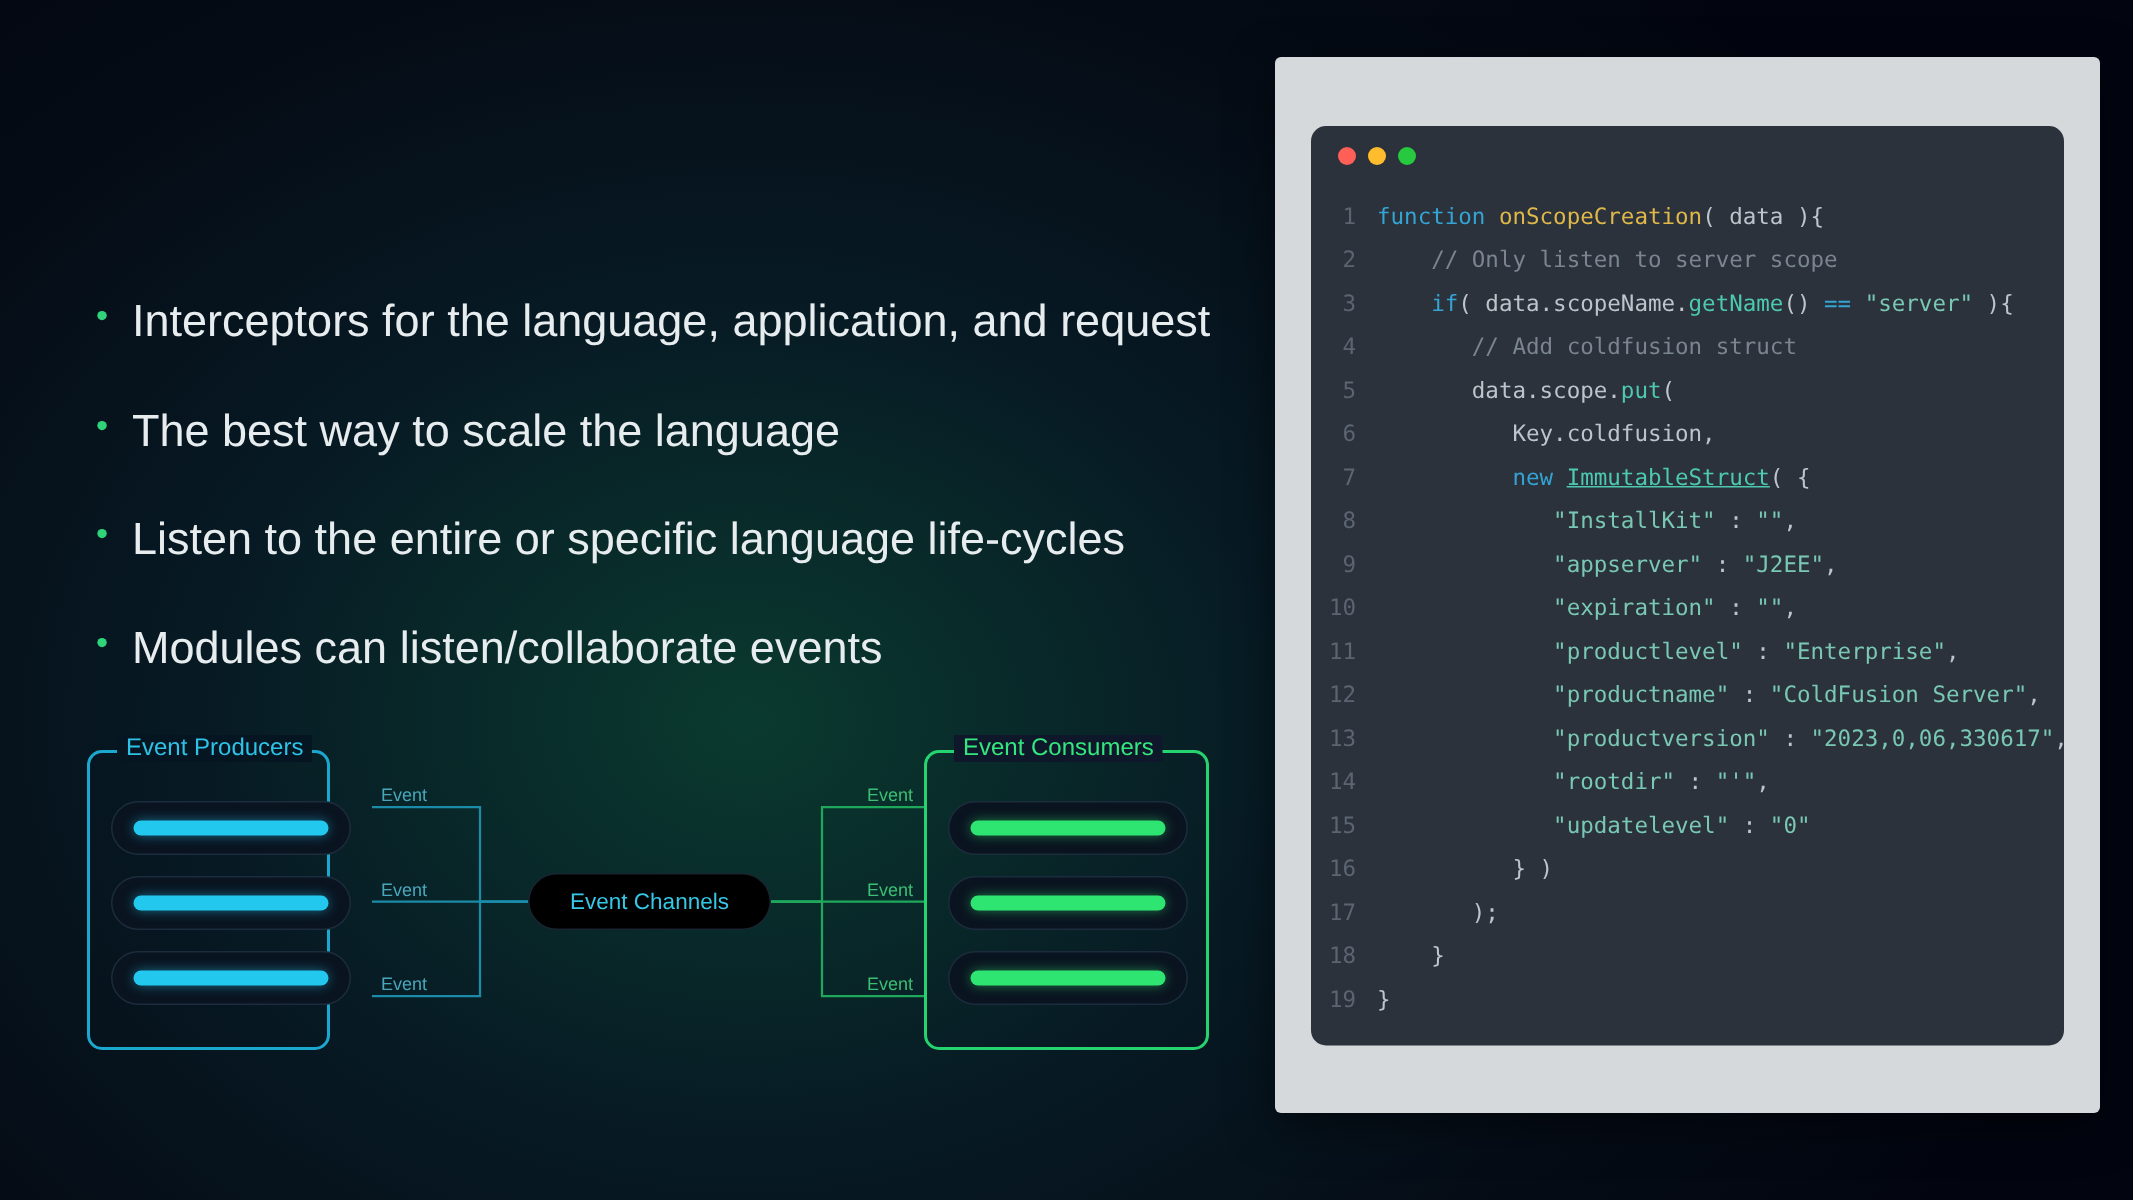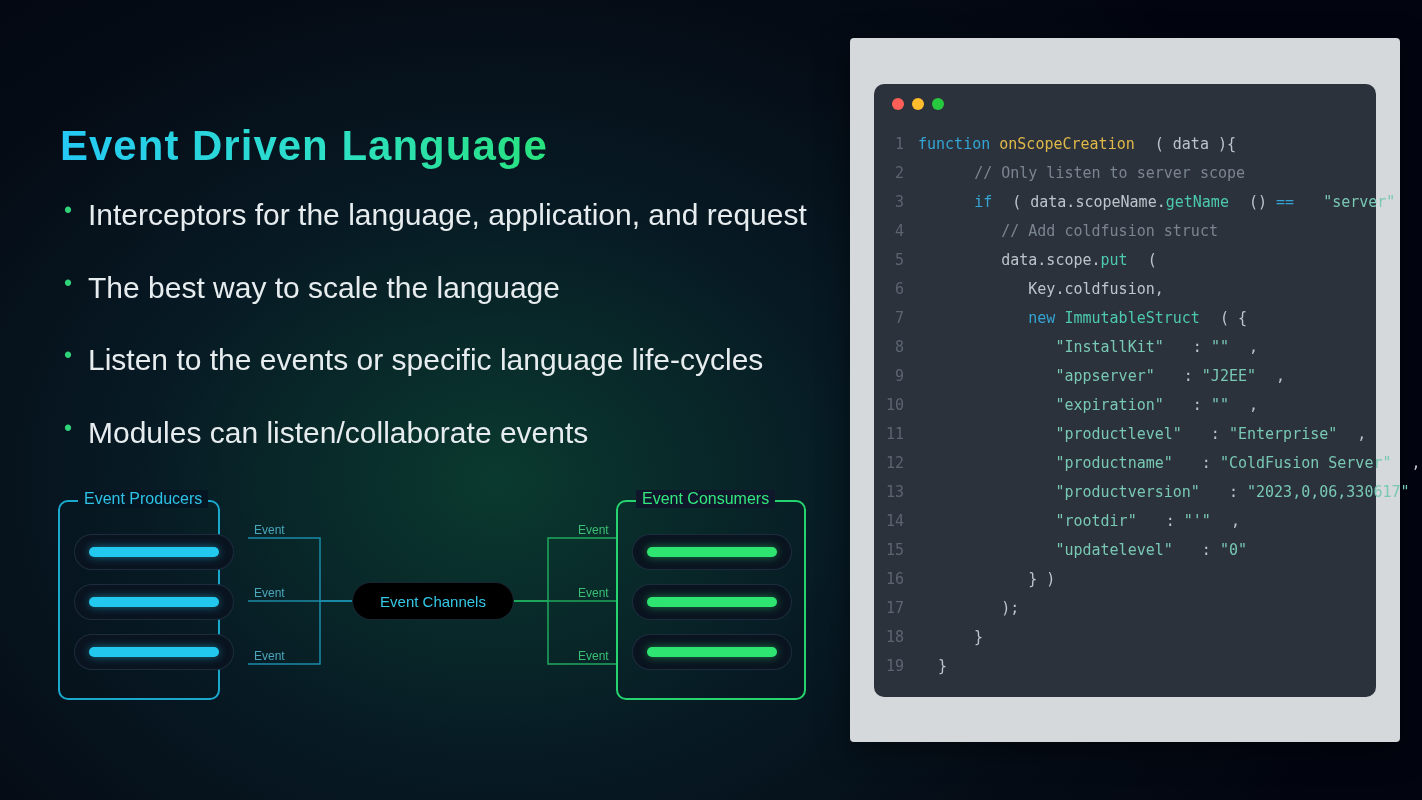--- a/index.html
+++ b/index.html
@@ -112,34 +112,33 @@
   .dr{background:#ff5f56;} .dy{background:#ffbd2e;} .dg{background:#27c93f;}
   .codelines { margin-top:30px; }
   .codeline { display:flex; }
   .ln { width:44px; text-align:right; color:#5b6572; padding-right:14px; flex:none; user-select:none; }
   .lc { white-space:pre; }
   .kw { color:#34a4d4; }      
   .fn { color:#e0b84a;text-align:right; }      
   .pr { color:#4cc9b0; }      
   .cm { color:#7a8591; font-style:normal; }
   .st { color:#78c8b4; }
-  .op { color:#bcc4cc;padding-left:20px; }
-  .underline { text-decoration-color:#4cc9b0; }
+  .op { color:#bcc4cc; }
+  .underline { text-decoration: underline; text-decoration-color:#4cc9b0; }
 </style>
 </head>
 <body>
 
 <div class="slide">
 
-  <div class="title">Event Driven Language</div>
 
   <ul class="bullets">
     <li>Interceptors for the language, application, and request</li>
     <li>The best way to scale the language</li>
-    <li>Listen to the events or specific language life-cycles</li>
+    <li>Listen to the entire or specific language life-cycles</li>
     <li>Modules can listen/collaborate events</li>
   </ul>
 
   <div class="diagram">
     <svg width="770" height="240" style="position:absolute;left:0;top:0;">
 
       <path class="wire" d="M198 48 H270 V111 H302"></path>
       <path class="wire" d="M198 111 H302"></path>
       <path class="wire" d="M198 174 H270 V111 H302"></path>
       <text class="evlabel" x="204" y="44">Event</text>

